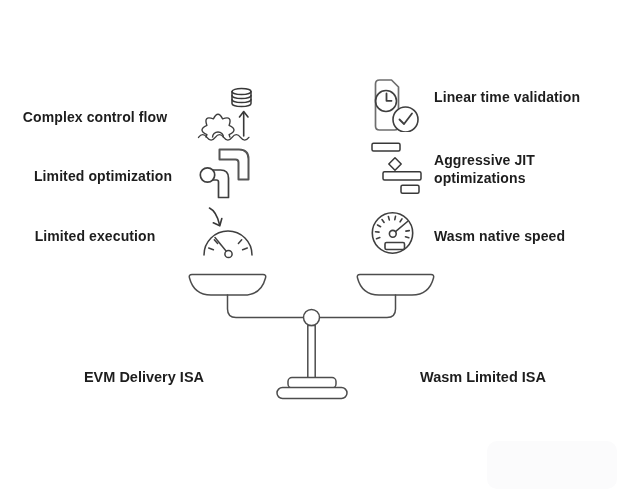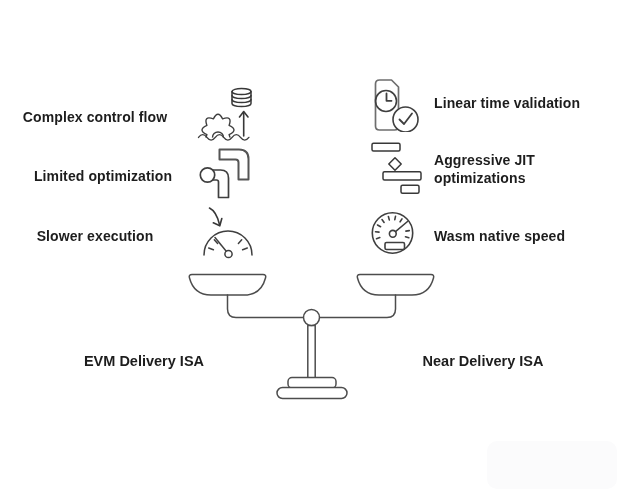--- a/index.html
+++ b/index.html
@@ -10,39 +10,39 @@
     color:var(--text,#1d1d1d);
   }
   .stage{position:absolute;inset:0;width:624px;height:493px;}
   .label{
     position:absolute;font-weight:700;font-size:14px;line-height:18px;
     color:var(--text,#1d1d1d);letter-spacing:.1px;
   }
   .label.right-align{text-align:center;}
   .title{
     position:absolute;font-weight:700;font-size:14.5px;line-height:16px;
-    text-align:center;color:var(--text,#1d1d1d);
+    text-align:center;color:var(--text,#1d1d1d);margin-top:16px;
   }
   .icon{position:absolute;display:block;}
   .scale-svg{position:absolute;left:0;top:0;}
   .watermark{
     position:absolute;left:487px;top:441px;width:130px;height:48px;
     background:#fbfbfc;border-radius:10px;
   }
 </style>
 </head>
 <body>
 
 <div class="stage">
 
   <div class="label right-align" style="left:0;top:108px;width:190px;">Complex control flow</div>
   <div class="label right-align" style="left:0;top:167px;width:190px;margin-left:8px;">Limited optimization</div>
-  <div class="label right-align" style="left:0;top:227px;width:190px;">Slower execution</div>
+  <div class="label right-align" style="left:0;top:227px;width:190px;">Limited execution</div>
 
-  <div class="label" style="left:434px;top:94px;width:180px;">Linear time validation</div>
+  <div class="label" style="left:434px;top:88px;width:180px;">Linear time validation</div>
   <div class="label" style="left:434px;top:151px;width:130px;">Aggressive JIT optimizations</div>
   <div class="label" style="left:434px;top:227px;width:180px;">Wasm native speed</div>
 
   <svg class="icon" style="left:196px;top:85px;" width="60" height="60" viewBox="0 0 60 60">
     <g fill="none" stroke="#3f3f3f" stroke-width="1.4" stroke-linecap="round" stroke-linejoin="round">
       <path d="M17.4 33.9 Q22 24.5 26.6 33.9 Q36.75 30.25 33.1 40.4 Q42.9 45 33.1 49.6 Q36.75 59.75 26.6 56.1 Q22 65.5 17.4 56.1 Q7.25 59.75 10.9 49.6 Q1.1 45 10.9 40.4 Q7.25 30.25 17.4 33.9 Z"></path>
       <circle cx="22" cy="52.5" r="5.5"></circle>
     </g>
     <rect x="0.5" y="52.6" width="41" height="10" fill="#ffffff" stroke="none"></rect>
     <path d="M2.5 52.4 q4.2 -5.5 8.4 0 t8.4 0 t8.4 0 t8.4 0 t8.4 0 t8.4 0" fill="none" stroke="#3f3f3f" stroke-width="1.4" stroke-linecap="round"></path>
@@ -126,16 +126,16 @@
       <path fill="none" d="M227.5 295 L227.5 309 Q227.5 317.5 236 317.5 L303.5 317.5"></path>
       <path fill="none" d="M395.5 295 L395.5 309 Q395.5 317.5 387 317.5 L320 317.5"></path>
       <rect x="307.8" y="325.5" width="7.4" height="53"></rect>
       <circle cx="311.5" cy="317.5" r="8"></circle>
       <rect x="288" y="377.5" width="48" height="10.5" rx="4"></rect>
       <rect x="277" y="387.5" width="70" height="11" rx="5.5"></rect>
     </g>
   </svg>
 
   <div class="title" style="left:59px;top:353px;width:170px;">EVM Delivery ISA</div>
-  <div class="title" style="left:398px;top:353px;width:170px;">Near Delivery ISA</div>
+  <div class="title" style="left:398px;top:353px;width:170px;">Wasm Limited ISA</div>
 
   <div class="watermark"></div>
 </div>
 
 </body></html>

